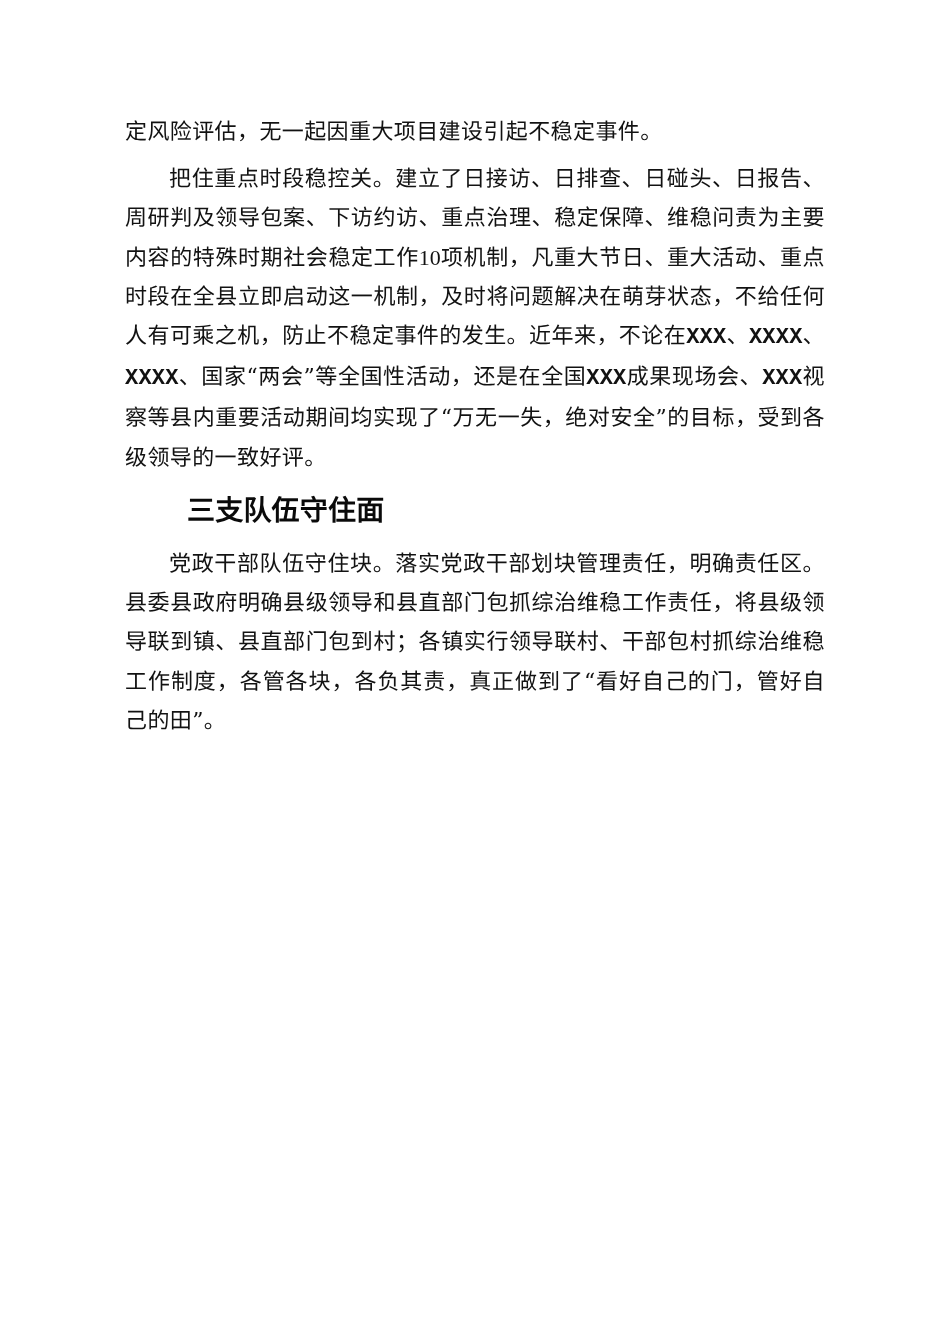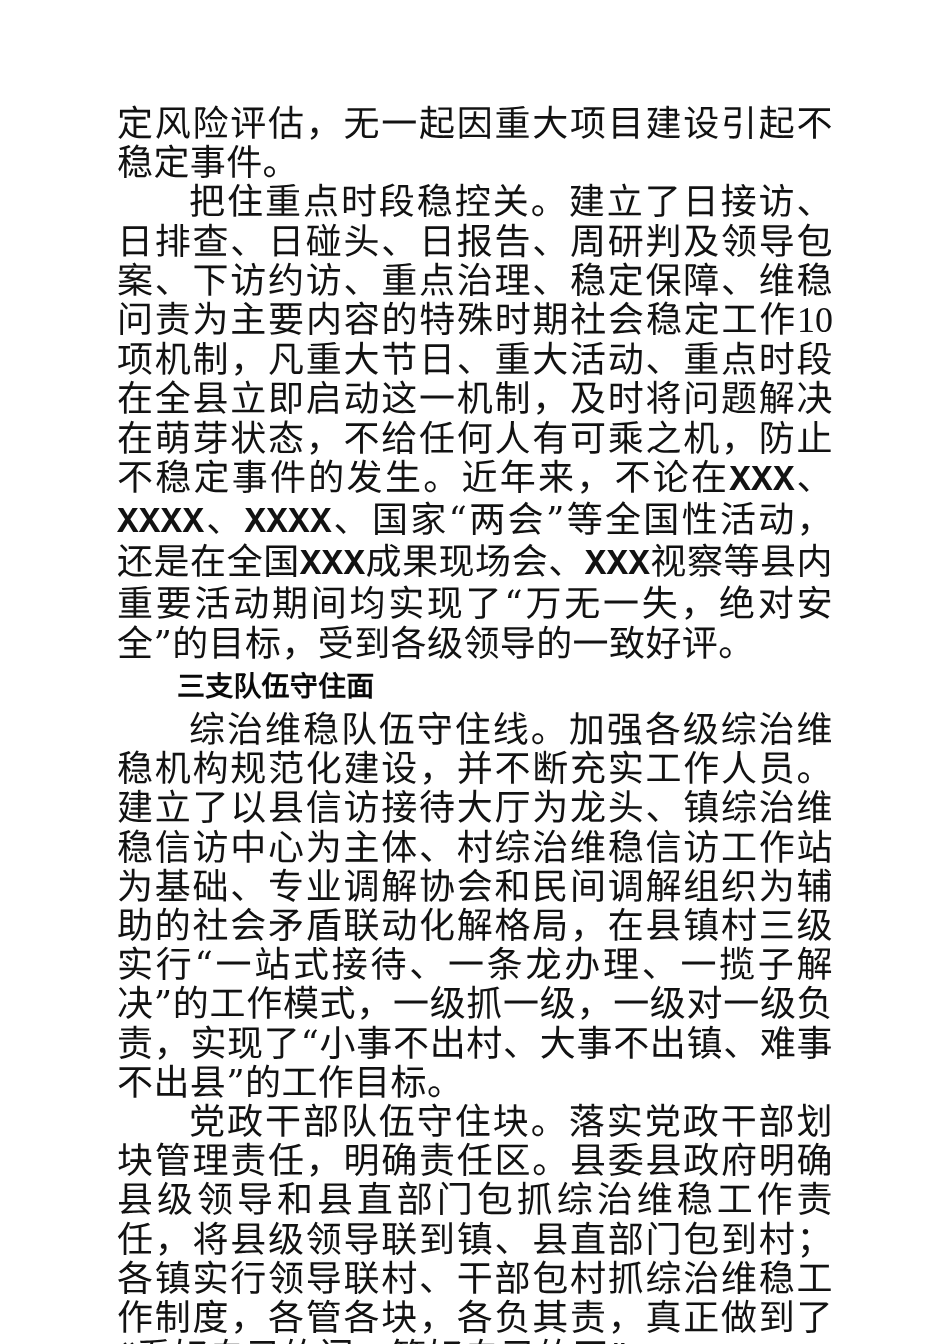--- a/index.html
+++ b/index.html
@@ -25,44 +25,44 @@
   .content {
     position: absolute;
     left: 117px;
     top: 104px;
     width: 716px;
   }
 
   
   .para {
     font-family: "DejaVu Serif", "Liberation Serif", serif;
-    font-size: 36px;
+    font-size: 22px;
     line-height: 39.2px;
     color: #121212;
     text-align: justify;
     text-justify: inter-ideograph;
     text-align-last: left;
-    margin: 0;
+    margin: 8px;
     letter-spacing: 0.4px;
     font-weight: 400;
     -webkit-font-smoothing: antialiased;
   }
 
   .para.indent {
     text-indent: 2em;
   }
 
   
   .heading {
     font-family: "Liberation Sans", "DejaVu Sans", sans-serif;
     font-size: 28px;
     line-height: 39.2px;
     color: #0a0a0a;
     font-weight: 700;
-    margin: 4px;
+    margin: 14px;
     text-indent: 2em;
     letter-spacing: 0.2px;
   }
 
   
   .lat {
     font-family: Liberation Mono, monospace;
     font-weight: 700;
     letter-spacing: 0.2px;
   }
@@ -83,20 +83,19 @@
 <div class="page">
   <div class="content">
 
     <p class="para">定风险评估，无一起因重大项目建设引起不稳定事件。</p>
 
     <p class="para indent">把住重点时段稳控关。建立了日接访、日排查、日碰头、日报告、周研判及领导包案、下访约访、重点治理、稳定保障、维稳问责为主要内容的特殊时期社会稳定工作<span class="num">10</span>项机制，凡重大节日、重大活动、重点时段在全县立即启动这一机制，及时将问题解决在萌芽状态，不给任何人有可乘之机，防止不稳定事件的发生。近年来，不论在<span class="lat">XXX</span>、<span class="lat">XXXX</span>、<span class="lat">XXXX</span>、国家“两会”等全国性活动，还是在全国<span class="lat">XXX</span>成果现场会、<span class="lat">XXX</span>视察等县内重要活动期间均实现了“万无一失，绝对安全”的目标，受到各级领导的一致好评。</p>
 
     <h2 class="heading">三支队伍守住面</h2>
 
 
-    <p class="para indent">综治维稳队伍守住线。加强各级综治维稳机构规范化建设，并不断充实工作人员。建立了以县信访接待大厅为龙头、镇综治维稳信访中心为主体、村综治维稳信访工作站为基础、专业调解协会和民间调解组织为辅助的社会矛盾联动化解格局，在县镇村三级实行“一站式接待、一条龙办理、一揽子解决”的工作模式，一级抓一级，一级对一级负责，实现了“小事不出村、大事不出镇、难事不出县”的工作目标。</p>
 
     <p class="para indent">党政干部队伍守住块。落实党政干部划块管理责任，明确责任区。县委县政府明确县级领导和县直部门包抓综治维稳工作责任，将县级领导联到镇、县直部门包到村；各镇实行领导联村、干部包村抓综治维稳工作制度，各管各块，各负其责，真正做到了“看好自己的门，管好自己的田”。</p>
 
     <div class="tail-space"></div>
 
   </div>
 </div>
 
 </body></html>

